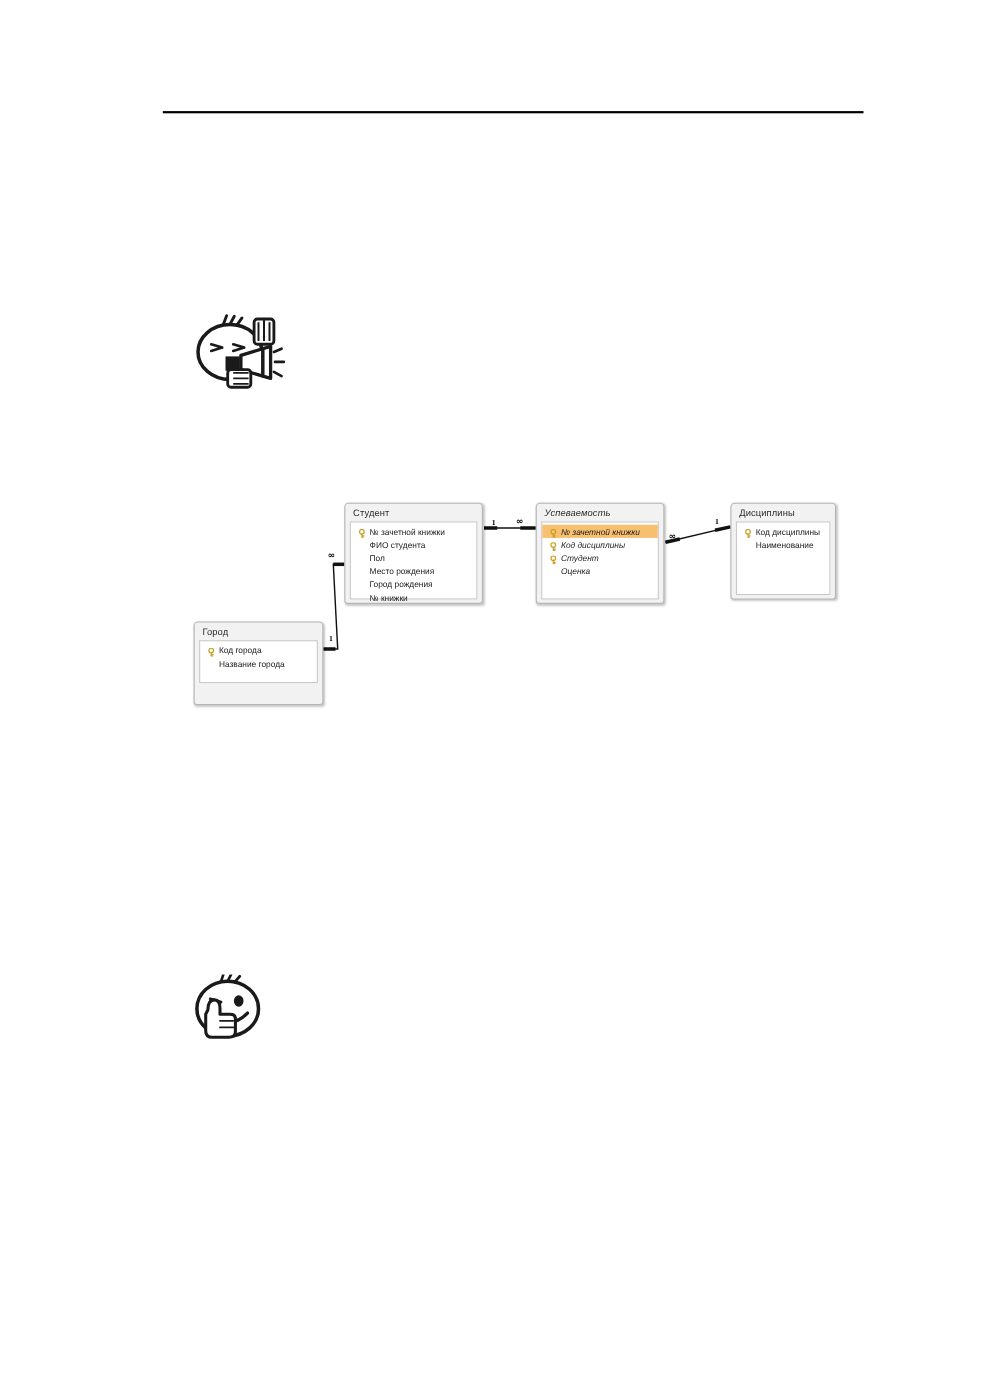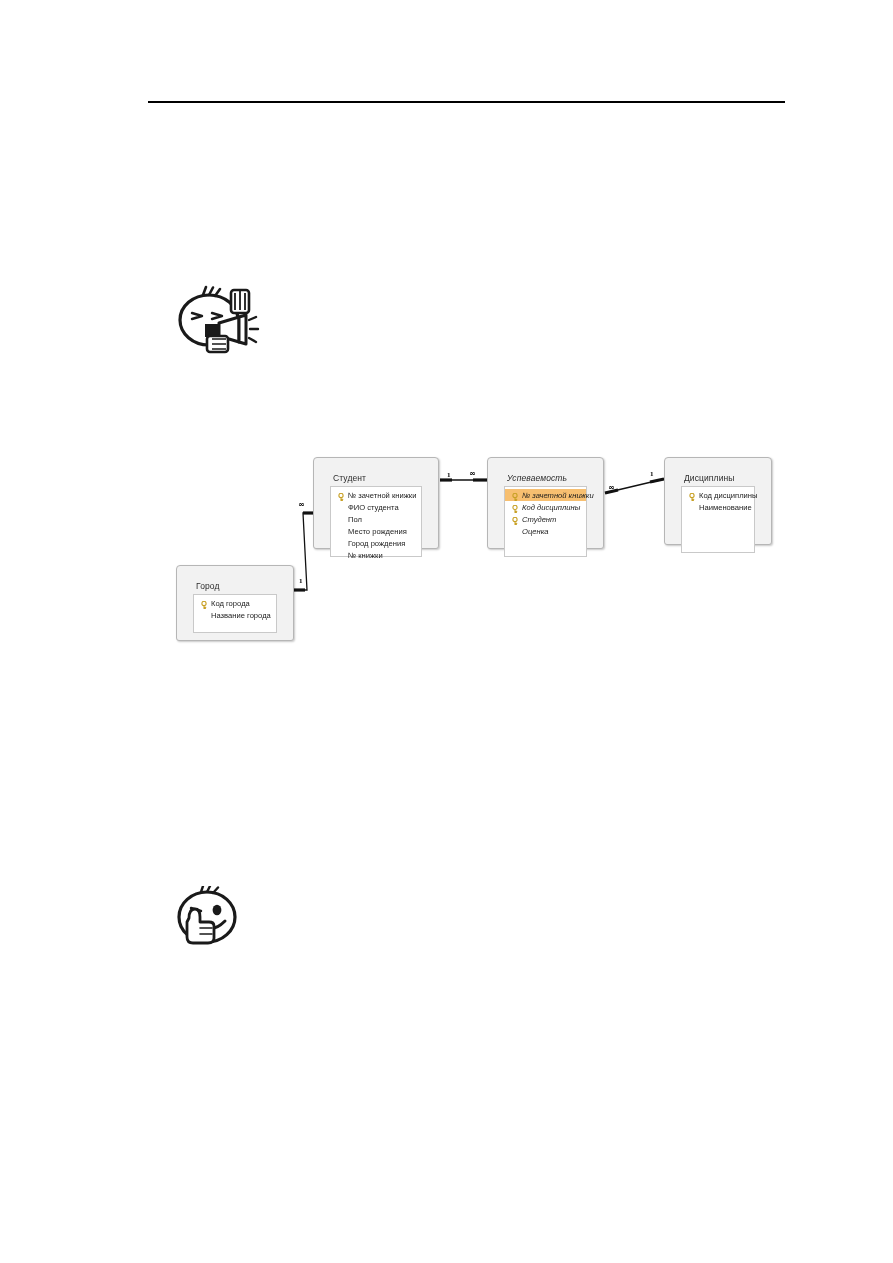--- a/index.html
+++ b/index.html
@@ -47,21 +47,21 @@
   }
 
   
   .er-table {
     position: absolute;
     background: #f2f2f2;
     border: 1px solid #b6b6b6;
     border-radius: 4px 4px 3px 3px;
     box-shadow: 1px 1px 2px rgba(0,0,0,0.22);
     box-sizing: border-box;
-    padding: 12px;
+    padding: 0;
   }
   .er-table-title {
     font-size: 8.5px;
     line-height: 13px;
     color: #2b2b2b;
     padding: 2px 0 1px 7px;
     letter-spacing: .1px;
     white-space: nowrap;
   }
   .er-field-list {
@@ -269,21 +269,21 @@
               </svg>
             </span>
             <span class="er-field-label">Студент</span>
           </div>
           <div class="er-field">
             <span class="key-slot"></span>
             <span class="er-field-label">Оценка</span>
           </div>
         </div>
       </div>
-      <div class="er-table" style="left: 664px; top: 457px; width: 108px; height: 88px;">
+      <div class="er-table" style="left: 664px; top: 457px; width: 96px; height: 88px;">
         <div class="er-table-title">Дисциплины</div>
         <div class="er-field-list" style="height: 67px;">
           <div class="er-field">
             <span class="key-slot">
               <svg width="8" height="8" viewBox="0 0 8 8" xmlns="http://www.w3.org/2000/svg">
                 <circle cx="3" cy="2.4" r="2.1" fill="none" stroke="#c8a024" stroke-width="1.1"></circle>
                 <path d="M3 4.5 L3 7.4 M3 6.2 L4.8 6.2 M3 7.4 L4.4 7.4" stroke="#c8a024" stroke-width="1.1" fill="none" stroke-linecap="round"></path>
               </svg>
             </span>
             <span class="er-field-label">Код дисциплины</span>

